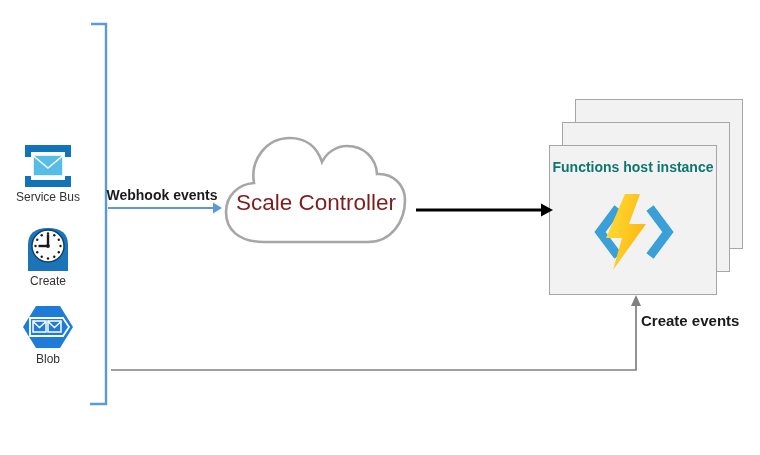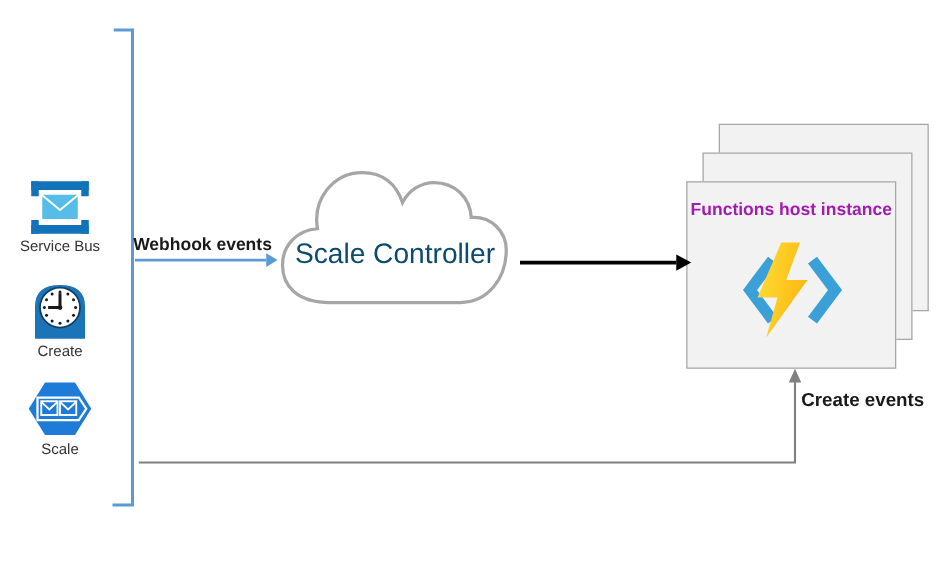--- a/index.html
+++ b/index.html
@@ -5,30 +5,30 @@
   html,body{margin:0;padding:0;background:#fff;}
   .canvas{position:relative;width:760px;height:455px;background:#fff;overflow:hidden;
           font-family:"Liberation Sans",sans-serif;}
   .overlay{position:absolute;left:0;top:0;z-index:3;pointer-events:none;}
   .boxes{position:absolute;left:0;top:0;width:760px;height:455px;z-index:2;}
   .host-box{position:absolute;width:168px;height:150px;background:#f2f2f2;border:1.5px solid #a6a6a6;box-sizing:border-box;}
   .host-box.back{left:575px;top:99px;}
   .host-box.middle{left:562px;top:122px;}
   .host-box.front{left:549px;top:145px;}
   .host-title{position:absolute;left:0;top:13px;width:100%;text-align:center;
-              font-size:14px;font-weight:bold;color:#a21caf;}
+              font-size:14px;font-weight:bold;color:#0f766e;}
   .fn-logo{position:absolute;left:42px;top:46px;}
   .source{position:absolute;left:0;width:96px;display:flex;flex-direction:column;align-items:center;z-index:2;}
   .source-label{font-size:12px;color:#333;margin-top:3px;line-height:13px;white-space:nowrap;}
   .lbl{position:absolute;font-weight:bold;color:#1a1a1a;font-size:14px;z-index:4;}
   .lbl-monitor{left:106px;top:187px;width:112px;text-align:center;}
   .lbl-create{left:412px;top:185px;width:136px;text-align:center;}
   .lbl-process{left:641px;top:312px;width:120px;font-size:15px;}
   .lbl-cloud{left:224px;top:190px;width:184px;text-align:center;font-size:22.5px;
-             font-weight:normal;color:#0c4a6e;z-index:4;position:absolute;}
+             font-weight:normal;color:#7f1d1d;z-index:4;position:absolute;}
 </style>
 </head>
 <body>
 
 <div class="canvas">
 
 
 
   <div class="source" style="top:144px">
     <svg width="48" height="44" viewBox="0 0 48 44">
@@ -79,21 +79,21 @@
     <svg width="52" height="46" viewBox="0 0 52 46">
       <polygon points="1,23 14,2 38,2 51,23 38,44 14,44" fill="#1e7cd8"></polygon>
       <g fill="none" stroke="#fff">
         <polygon points="8,14 41,14 47,23 41,32 8,32" stroke-width="1.8"></polygon>
         <rect x="11" y="17" width="13" height="11" stroke-width="1.5"></rect>
         <path d="M11,17.5 L17.5,23.5 L24,17.5" stroke-width="1.5"></path>
         <rect x="26" y="17" width="13" height="11" stroke-width="1.5"></rect>
         <path d="M26,17.5 L32.5,23.5 L39,17.5" stroke-width="1.5"></path>
       </g>
     </svg>
-    <div class="source-label">Scale</div>
+    <div class="source-label">Blob</div>
   </div>
 
 
   <div class="boxes">
     <div class="host-box back"></div>
     <div class="host-box middle"></div>
     <div class="host-box front">
       <div class="host-title">Functions host instance</div>
       <svg class="fn-logo" width="84" height="80" viewBox="0 0 84 80">
         <defs>

